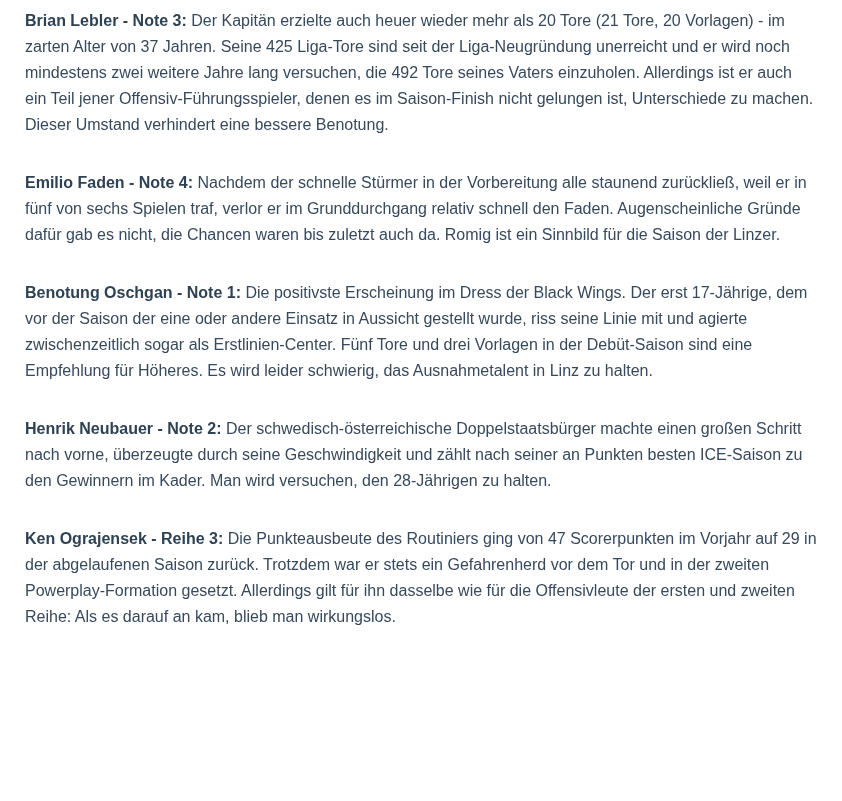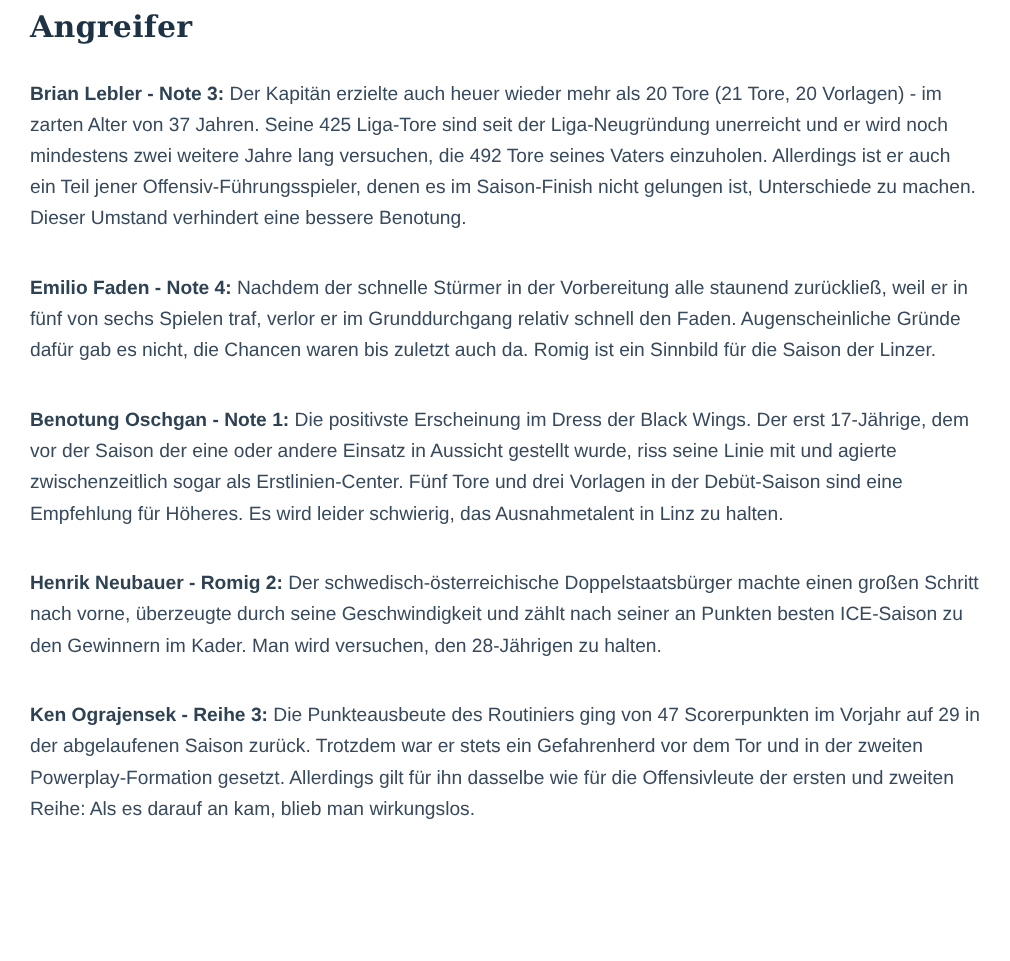--- a/index.html
+++ b/index.html
@@ -37,39 +37,38 @@
   .review .player-name {
     font-weight: 700;
     color: #2e4254;
   }
 </style>
 </head>
 <body>
 
 <div class="article">
 
-  <h1 class="article-heading">Angreifer</h1>
 
   <p class="review">
     <span class="player-name">Brian Lebler - Note 3:</span>
     <span class="review-text">Der Kapitän erzielte auch heuer wieder mehr als 20 Tore (21 Tore, 20 Vorlagen) - im zarten Alter von 37 Jahren. Seine 425 Liga-Tore sind seit der Liga-Neugründung unerreicht und er wird noch mindestens zwei weitere Jahre lang versuchen, die 492 Tore seines Vaters einzuholen. Allerdings ist er auch ein Teil jener Offensiv-Führungsspieler, denen es im Saison-Finish nicht gelungen ist, Unterschiede zu machen. Dieser Umstand verhindert eine bessere Benotung.</span>
   </p>
 
   <p class="review">
     <span class="player-name">Emilio Faden - Note 4:</span>
     <span class="review-text">Nachdem der schnelle Stürmer in der Vorbereitung alle staunend zurückließ, weil er in fünf von sechs Spielen traf, verlor er im Grunddurchgang relativ schnell den Faden. Augenscheinliche Gründe dafür gab es nicht, die Chancen waren bis zuletzt auch da. Romig ist ein Sinnbild für die Saison der Linzer.</span>
   </p>
 
   <p class="review">
     <span class="player-name">Benotung Oschgan - Note 1:</span>
     <span class="review-text">Die positivste Erscheinung im Dress der Black Wings. Der erst 17-Jährige, dem vor der Saison der eine oder andere Einsatz in Aussicht gestellt wurde, riss seine Linie mit und agierte zwischenzeitlich sogar als Erstlinien-Center. Fünf Tore und drei Vorlagen in der Debüt-Saison sind eine Empfehlung für Höheres. Es wird leider schwierig, das Ausnahmetalent in Linz zu halten.</span>
   </p>
 
   <p class="review">
-    <span class="player-name">Henrik Neubauer - Romig 2:</span>
+    <span class="player-name">Henrik Neubauer - Note 2:</span>
     <span class="review-text">Der schwedisch-österreichische Doppelstaatsbürger machte einen großen Schritt nach vorne, überzeugte durch seine Geschwindigkeit und zählt nach seiner an Punkten besten ICE-Saison zu den Gewinnern im Kader. Man wird versuchen, den 28-Jährigen zu halten.</span>
   </p>
 
   <p class="review">
     <span class="player-name">Ken Ograjensek - Reihe 3:</span>
     <span class="review-text">Die Punkteausbeute des Routiniers ging von 47 Scorerpunkten im Vorjahr auf 29 in der abgelaufenen Saison zurück. Trotzdem war er stets ein Gefahrenherd vor dem Tor und in der zweiten Powerplay-Formation gesetzt. Allerdings gilt für ihn dasselbe wie für die Offensivleute der ersten und zweiten Reihe: Als es darauf an kam, blieb man wirkungslos.</span>
   </p>
 
 </div>
 

